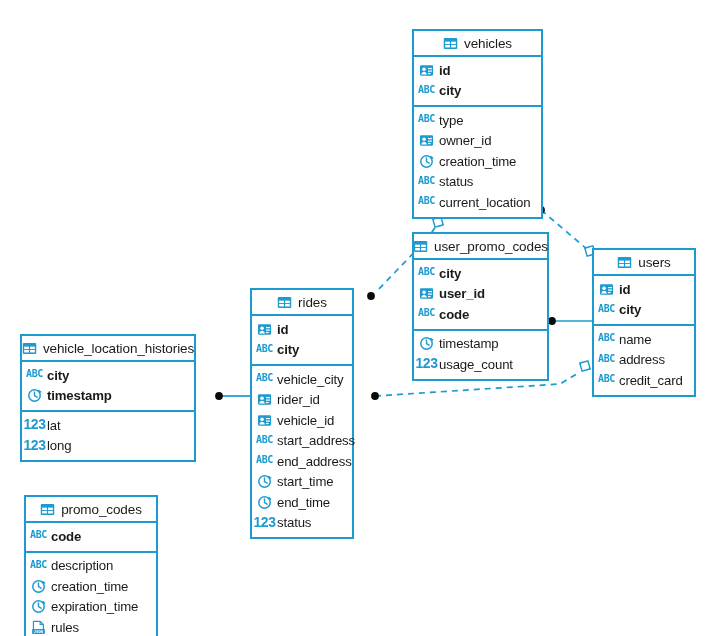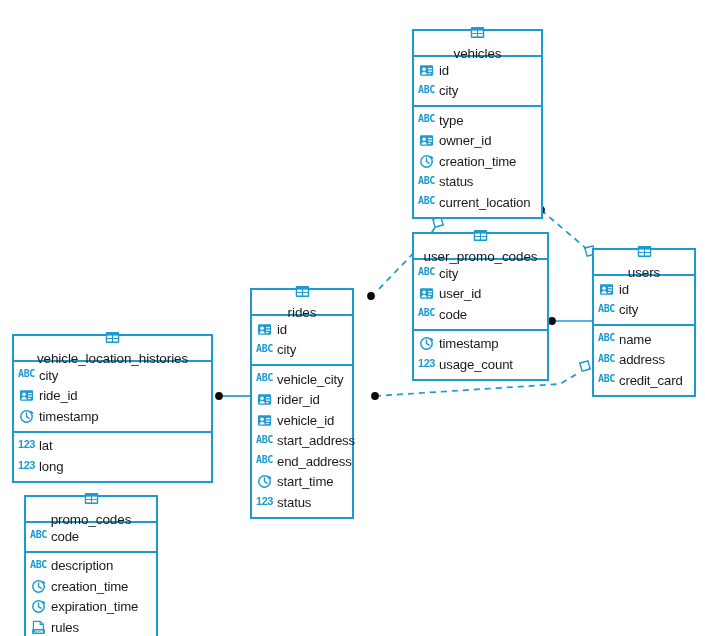--- a/index.html
+++ b/index.html
@@ -37,21 +37,20 @@
   .entity-header {
     box-sizing: border-box;
     height: 26px;
     border-bottom: 2px solid #1d9bd1;
     display: flex;
     align-items: center;
     justify-content: center;
     gap: 6px;
     padding: 0 8px;
     background: #ffffff;
-    flex-direction: column;
   }
   .entity-title {
     font-size: 13.5px;
     color: #1a1a1a;
     white-space: nowrap;
     letter-spacing: -0.1px;
   }
   .field-group {
     padding: 3px 0 4px 0;
   }
@@ -65,21 +64,21 @@
     padding: 1px 6px 1px 5px;
     height: 18.5px;
     white-space: nowrap;
   }
   .field-name {
     font-size: 13.2px;
     color: #1a1a1a;
     letter-spacing: -0.15px;
   }
   .field.key .field-name {
-    font-weight: normal;
+    font-weight: bold;
   }
 
   
   .ico {
     flex: 0 0 auto;
     display: inline-flex;
     align-items: center;
     justify-content: center;
     width: 15px;
     height: 15px;
@@ -89,21 +88,21 @@
     font-family: "DejaVu Sans Mono", monospace;
     font-size: 10px;
     font-weight: bold;
     color: #1d9bd1;
     letter-spacing: -0.4px;
     line-height: 1;
     transform: translateY(-1px);
   }
   .ico-123 {
     font-family: "Liberation Sans", sans-serif;
-    font-size: 11px;
+    font-size: 14px;
     font-weight: bold;
     color: #1d9bd1;
     letter-spacing: -0.5px;
     line-height: 1;
     transform: translateY(-1px);
   }
 </style>
 </head>
 <body>
 
@@ -380,55 +379,52 @@
           <span class="ico">
             <svg width="15" height="15" viewBox="0 0 16 16">
               <circle cx="8" cy="8" r="6.1" fill="none" stroke="#1d9bd1" stroke-width="1.6"></circle>
               <path d="M8 4.3 L8 8.2 L10.8 9.8" fill="none" stroke="#1d9bd1" stroke-width="1.5" stroke-linecap="round"></path>
               <path d="M12.6 2.6 L14.6 4.4" fill="none" stroke="#1d9bd1" stroke-width="1.5" stroke-linecap="round"></path>
             </svg>
           </span>
           <span class="field-name">start_time</span>
         </div>
         <div class="field">
+          <span class="ico">
+            <svg width="15" height="15" viewBox="0 0 16 16">
+              <circle cx="8" cy="8" r="6.1" fill="none" stroke="#1d9bd1" stroke-width="1.6"></circle>
+              <path d="M8 4.3 L8 8.2 L10.8 9.8" fill="none" stroke="#1d9bd1" stroke-width="1.5" stroke-linecap="round"></path>
+              <path d="M12.6 2.6 L14.6 4.4" fill="none" stroke="#1d9bd1" stroke-width="1.5" stroke-linecap="round"></path>
+            </svg>
+          </span>
+          <span class="field-name">end_time</span>
+        </div>
+        <div class="field">
           <span class="ico ico-123">123</span>
           <span class="field-name">status</span>
         </div>
       </div>
     </div>
-    <div class="entity" style="left: 12px; top: 334px; width: 201px;">
+    <div class="entity" style="left: 20px; top: 334px; width: 176px;">
       <div class="entity-header">
         <span class="ico">
           <svg width="15" height="15" viewBox="0 0 16 16">
             <rect x="0.8" y="2.2" width="14.4" height="11.6" rx="1.1" fill="#1d9bd1"></rect>
             <rect x="2.3" y="6" width="5.1" height="2.6" fill="#ffffff"></rect>
             <rect x="8.6" y="6" width="5.1" height="2.6" fill="#ffffff"></rect>
             <rect x="2.3" y="9.6" width="5.1" height="2.6" fill="#ffffff"></rect>
             <rect x="8.6" y="9.6" width="5.1" height="2.6" fill="#ffffff"></rect>
           </svg>
         </span>
         <span class="entity-title">vehicle_location_histories</span>
       </div>
       <div class="field-group">
         <div class="field key">
           <span class="ico ico-abc">ABC</span>
           <span class="field-name">city</span>
-        </div>
-        <div class="field key">
-          <span class="ico">
-            <svg width="15" height="15" viewBox="0 0 16 16">
-              <rect x="1" y="2.5" width="14" height="11" rx="1.2" fill="#1d9bd1"></rect>
-              <circle cx="5.4" cy="6.7" r="1.9" fill="#ffffff"></circle>
-              <path d="M2.4 12.2c0.5-2 1.6-2.9 3-2.9s2.5 0.9 3 2.9z" fill="#ffffff"></path>
-              <rect x="9.6" y="5.3" width="4.2" height="1.3" fill="#ffffff"></rect>
-              <rect x="9.6" y="8" width="4.2" height="1.3" fill="#ffffff"></rect>
-              <rect x="9.6" y="10.6" width="2.8" height="1.3" fill="#ffffff"></rect>
-            </svg>
-          </span>
-          <span class="field-name">ride_id</span>
         </div>
         <div class="field key">
           <span class="ico">
             <svg width="15" height="15" viewBox="0 0 16 16">
               <circle cx="8" cy="8" r="6.1" fill="none" stroke="#1d9bd1" stroke-width="1.6"></circle>
               <path d="M8 4.3 L8 8.2 L10.8 9.8" fill="none" stroke="#1d9bd1" stroke-width="1.5" stroke-linecap="round"></path>
               <path d="M12.6 2.6 L14.6 4.4" fill="none" stroke="#1d9bd1" stroke-width="1.5" stroke-linecap="round"></path>
             </svg>
           </span>
           <span class="field-name">timestamp</span>

